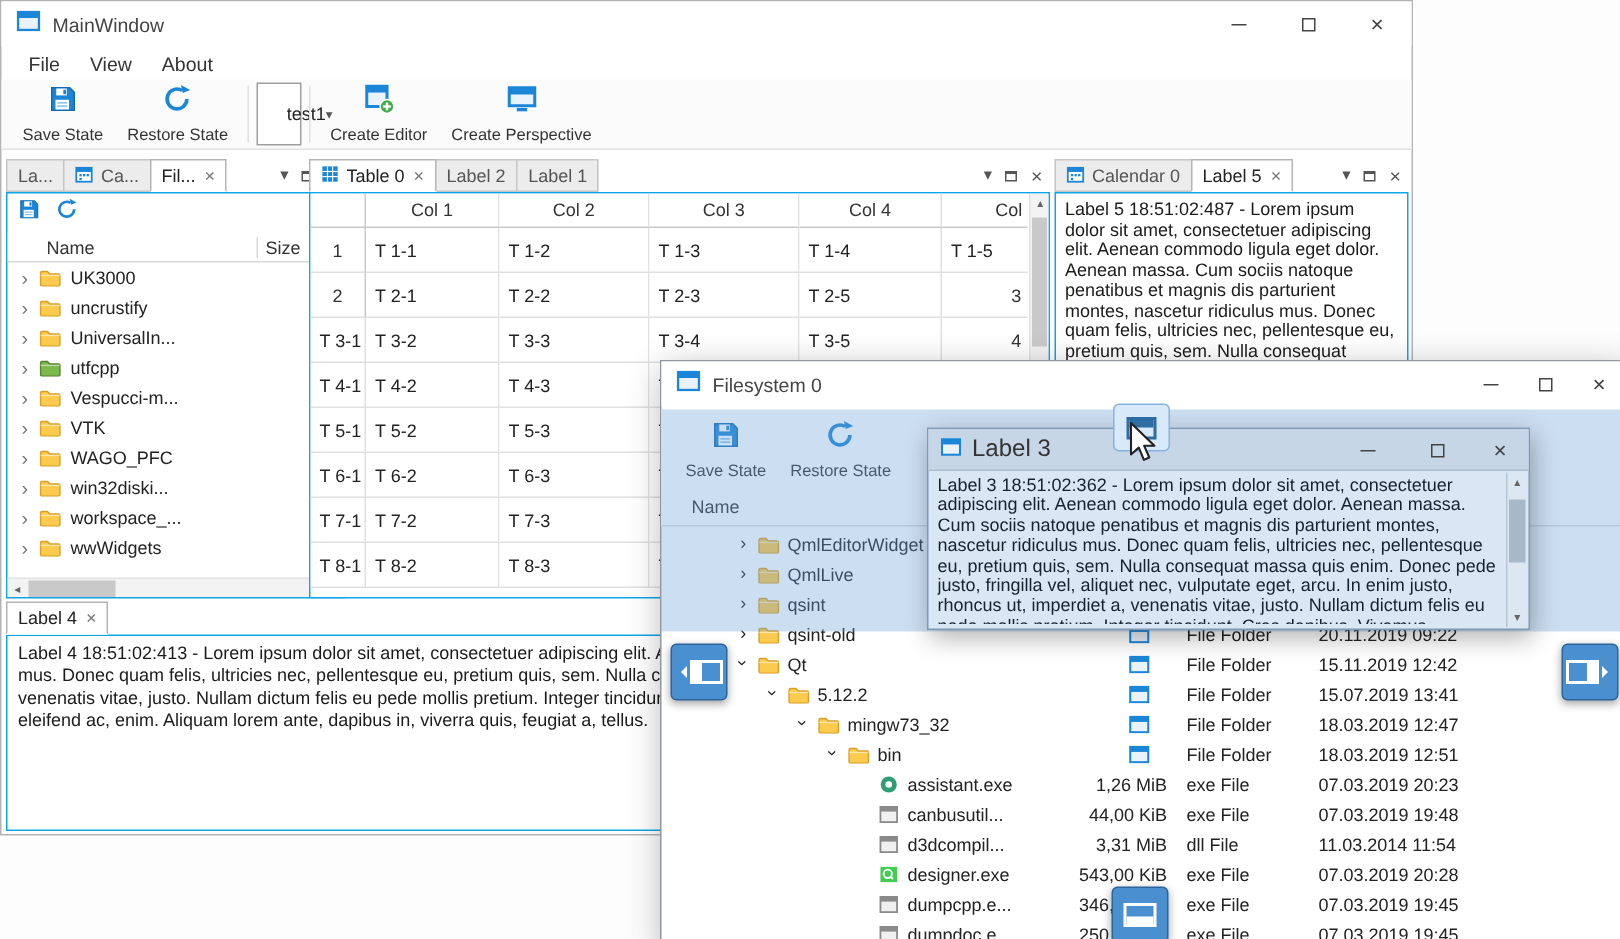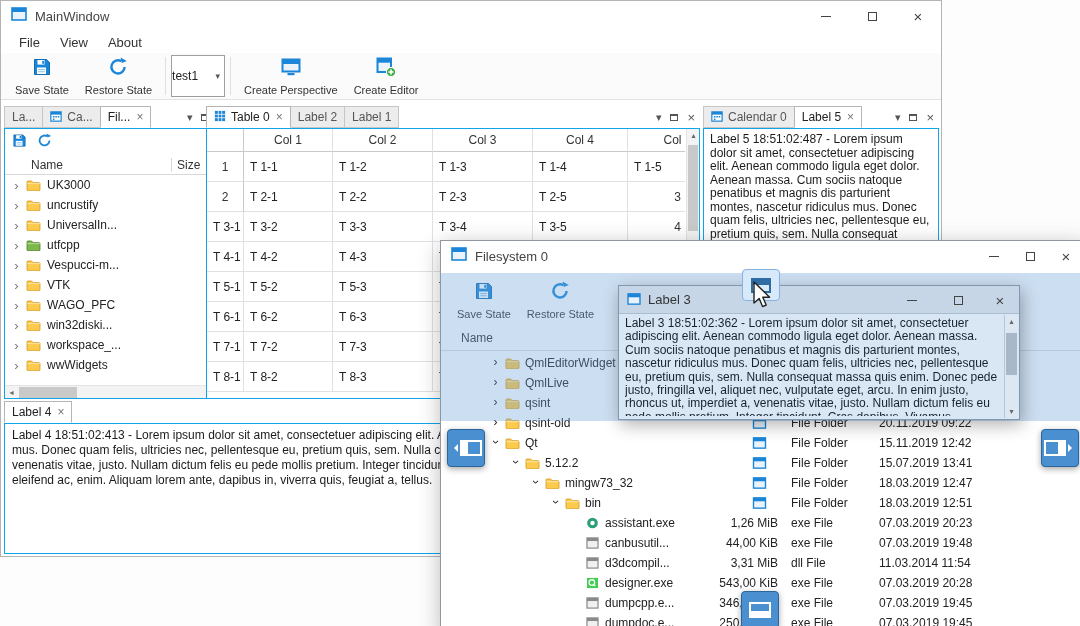--- a/index.html
+++ b/index.html
@@ -23,21 +23,21 @@
 
   .menubar { position:absolute; top:30px; left:0; right:0; height:22px; display:flex; align-items:center; padding-left:8px; }
   .menu-item { font-size:13px; color:#333; padding:0 10px; height:100%; display:flex; align-items:center; }
 
   .toolbar { position:absolute; top:52px; left:0; right:0; height:47px; background:#fbfbfb; border-bottom:1px solid #e2e2e2; display:flex; align-items:center; padding-left:6px; }
   .tbtn { height:43px; display:flex; flex-direction:column; align-items:center; justify-content:center; gap:3px; padding:0 8px; }
   .tbicon { display:flex; }
   .tbicon svg { width:20px; height:20px; }
   .tblabel { font-size:11px; color:#333; white-space:nowrap; }
   .tsep { width:1px; height:38px; background:#e0e0e0; margin:0 5px; }
-  .combo { width:54px; height:42px; border:1px solid #9f9f9f; background:#fff; display:flex; align-items:center; padding:0 4px 0 0; }
+  .combo { width:30px; height:42px; border:1px solid #9f9f9f; background:#fff; display:flex; align-items:center; padding:0 4px 0 19px; }
   .combo-text { font-size:12px; color:#222; flex:1; }
   .combo-arrow { font-size:9px; color:#555; }
 
   .panel { position:absolute; }
   .p-left   { left:3px;   top:105px; width:227px; height:293px; }
   .p-center { left:205px; top:105px; width:494px; height:293px; }
   .p-right  { left:702px; top:105px; width:236px; height:448px; }
   .p-bottom { left:3px;   top:400px; width:697px; height:153px; }
   .panel-body { position:absolute; top:22px; left:0; right:0; bottom:0; background:#fff; border:1px solid #0ea5e9; overflow:hidden; }
 
@@ -104,21 +104,21 @@
   .fs-size { left:240px; width:97px; text-align:right; top:3px; }
   .fs-type { left:350px; top:3px; }
   .fs-date { left:438px; top:3px; }
   .fs-overlay { position:absolute; left:0; right:0; top:32px; height:148px; background:rgba(108,160,216,0.35); z-index:5; }
 
   
   .win-l3 { left:618px; top:285px; width:402px; height:135px; background:#d9e7f5; border:1px solid #7e99b4; box-shadow:2px 5px 16px rgba(0,0,0,0.3); z-index:30; }
   .l3-title { position:absolute; top:0; left:0; right:0; height:28px; background:#c6d6e7; border-bottom:1px solid #aabdd1; display:flex; align-items:center; }
   .l3-title .ticon { margin:0 7px 0 8px; }
   .l3-title .ticon svg { width:14px; height:12px; }
-  .l3-title .ttext { font-size:13px; color:#333; }
+  .l3-title .ttext { font-size:16px; color:#333; }
   .l3-cb { position:absolute; top:0; width:34px; height:28px; display:flex; align-items:center; justify-content:center; }
   .l3-text { position:absolute; left:6px; right:17px; top:31px; bottom:3px; font-size:12px; line-height:13.4px; color:#16222e; overflow:hidden; }
   .l3-scroll { position:absolute; top:29px; bottom:1px; right:1px; width:14px; background:#dde7f1; border-left:1px solid #b6c6d8; }
   .l3-thumb { position:absolute; left:1px; right:1px; top:18px; height:42px; background:#a9b8c9; }
 
   
   .drop-ind { position:absolute; z-index:40; display:flex; align-items:center; justify-content:center; border-radius:4px; }
   .ind-blue { width:38px; height:38px; background:#4a8fd0; border:1px solid #2c649c; box-shadow:0 2px 6px rgba(0,0,0,0.35); }
   .ind-left { left:447px; top:429px; }
   .ind-right { left:1041px; top:429px; }
@@ -194,38 +194,38 @@
       </div>
       <div class="tsep"></div>
       <div class="combo">
         <span class="combo-text">test1</span>
         <span class="combo-arrow">▾</span>
       </div>
       <div class="tsep"></div>
       <div class="tbtn">
         <span class="tbicon">
             <span><svg viewBox="0 0 20 20">
-                <rect x="1.5" y="2.5" width="17" height="12" fill="#eaf3fb" stroke="#1b86d8" stroke-width="2"></rect>
-                <rect x="1.5" y="2.5" width="17" height="4.5" fill="#1b86d8"></rect>
-                <rect x="6.5" y="16" width="7" height="2.2" fill="#1b86d8"></rect>
-              </svg></span>
-          </span>
-        <span class="tblabel">Create Perspective</span>
-      </div>
-      <div class="tbtn">
-        <span class="tbicon">
-            <span><svg viewBox="0 0 20 20">
                 <rect x="1.5" y="1.5" width="13.5" height="13.5" fill="#eaf3fb" stroke="#1b86d8" stroke-width="2"></rect>
                 <rect x="1.5" y="1.5" width="13.5" height="4.2" fill="#1b86d8"></rect>
                 <circle cx="15" cy="15" r="4.6" fill="#3fae49" stroke="#fff" stroke-width="1"></circle>
                 <rect x="14.2" y="12.4" width="1.6" height="5.2" fill="#fff"></rect>
                 <rect x="12.4" y="14.2" width="5.2" height="1.6" fill="#fff"></rect>
               </svg></span>
           </span>
         <span class="tblabel">Create Editor</span>
+      </div>
+      <div class="tbtn">
+        <span class="tbicon">
+            <span><svg viewBox="0 0 20 20">
+                <rect x="1.5" y="2.5" width="17" height="12" fill="#eaf3fb" stroke="#1b86d8" stroke-width="2"></rect>
+                <rect x="1.5" y="2.5" width="17" height="4.5" fill="#1b86d8"></rect>
+                <rect x="6.5" y="16" width="7" height="2.2" fill="#1b86d8"></rect>
+              </svg></span>
+          </span>
+        <span class="tblabel">Create Perspective</span>
       </div>
     </div>
 
     <div class="panel p-left">
       <div class="tabbar">
         <div class="tab">
           <span class="tab-label">La...</span>
         </div>
         <div class="tab">
           <span class="tab-icon">

